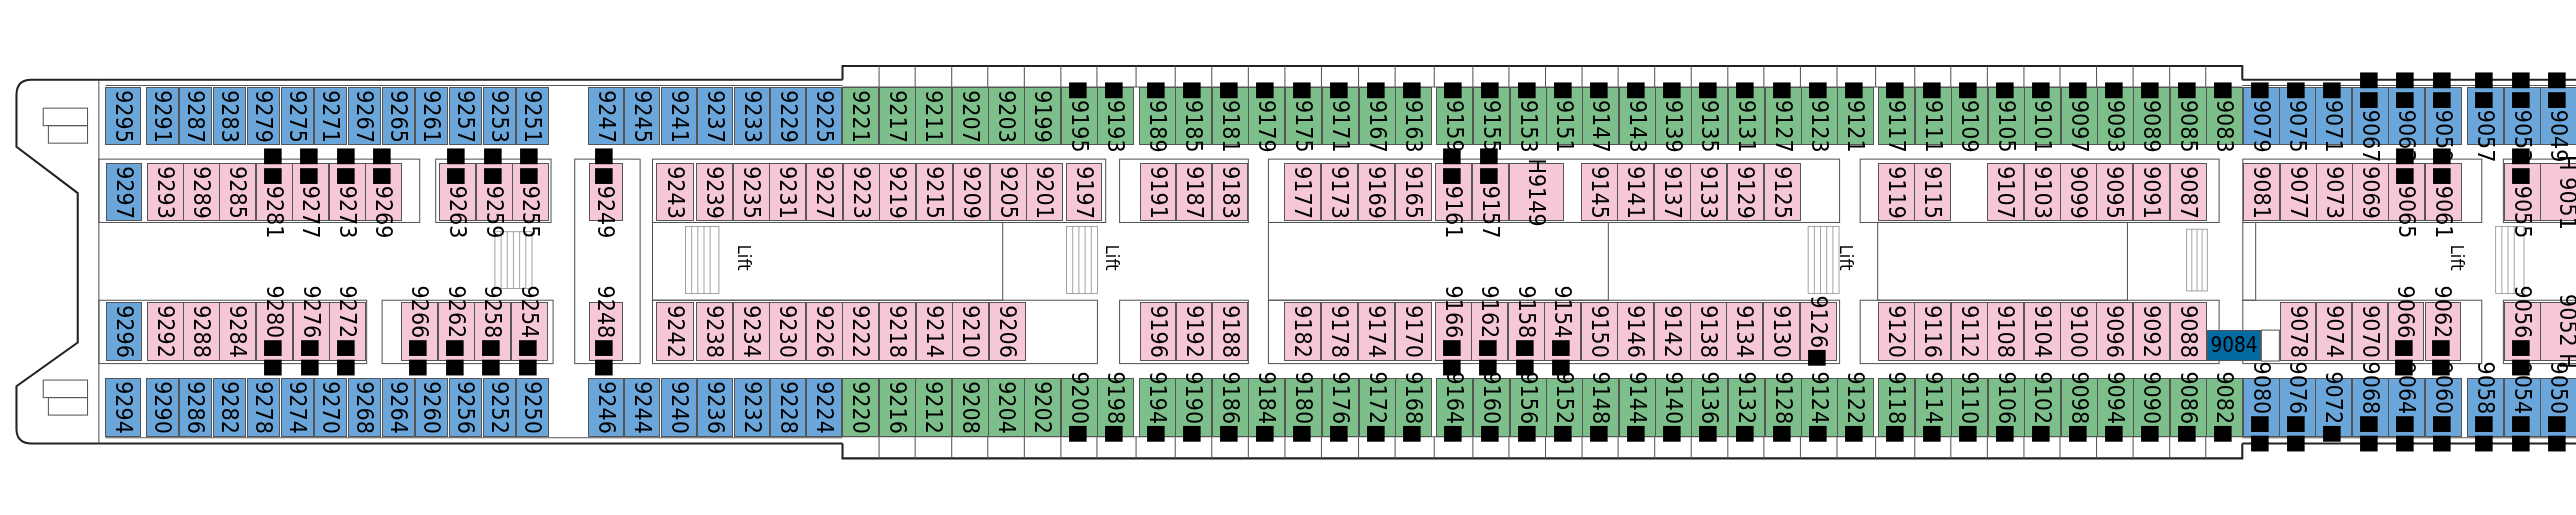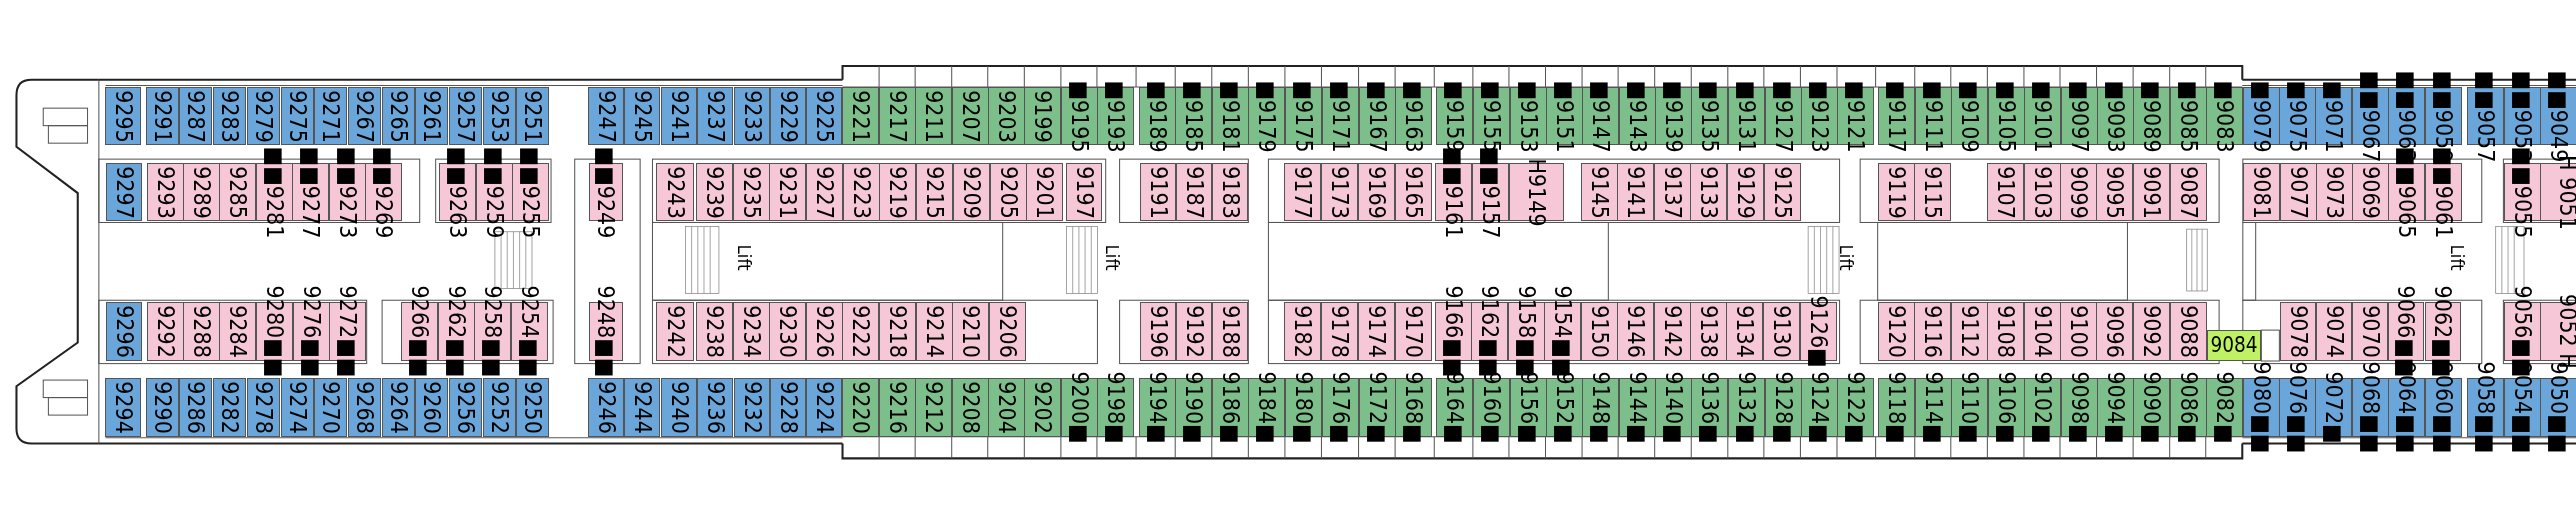--- a/index.html
+++ b/index.html
@@ -921,21 +921,21 @@
       </div>
       <div class="cab" style="left: 2467px; top: 378px; width: 37px; height: 59px; background: rgb(106, 166, 218);">
         <span class="lbl">9058■■</span>
       </div>
       <div class="cab" style="left: 2504px; top: 378px; width: 37px; height: 59px; background: rgb(106, 166, 218);">
         <span class="lbl">9054■■</span>
       </div>
       <div class="cab" style="left: 2540px; top: 378px; width: 37px; height: 59px; background: rgb(106, 166, 218);">
         <span class="lbl">9050■■</span>
       </div>
-      <div class="cab horiz" style="left: 2207px; top: 330px; width: 54px; height: 31px; background: #bef264;">
+      <div class="cab horiz" style="left: 2207px; top: 330px; width: 54px; height: 31px; background: #0369a1;">
         <span class="lbl">9084</span>
       </div>
     </div>
   <div id="lifts">
       <span class="lift" style="left: 732px; top: 247px;">Lift</span>
       <span class="lift" style="left: 1100px; top: 247px;">Lift</span>
       <span class="lift" style="left: 1834px; top: 247px;">Lift</span>
       <span class="lift" style="left: 2445px; top: 247px;">Lift</span>
     </div>
 </div>

